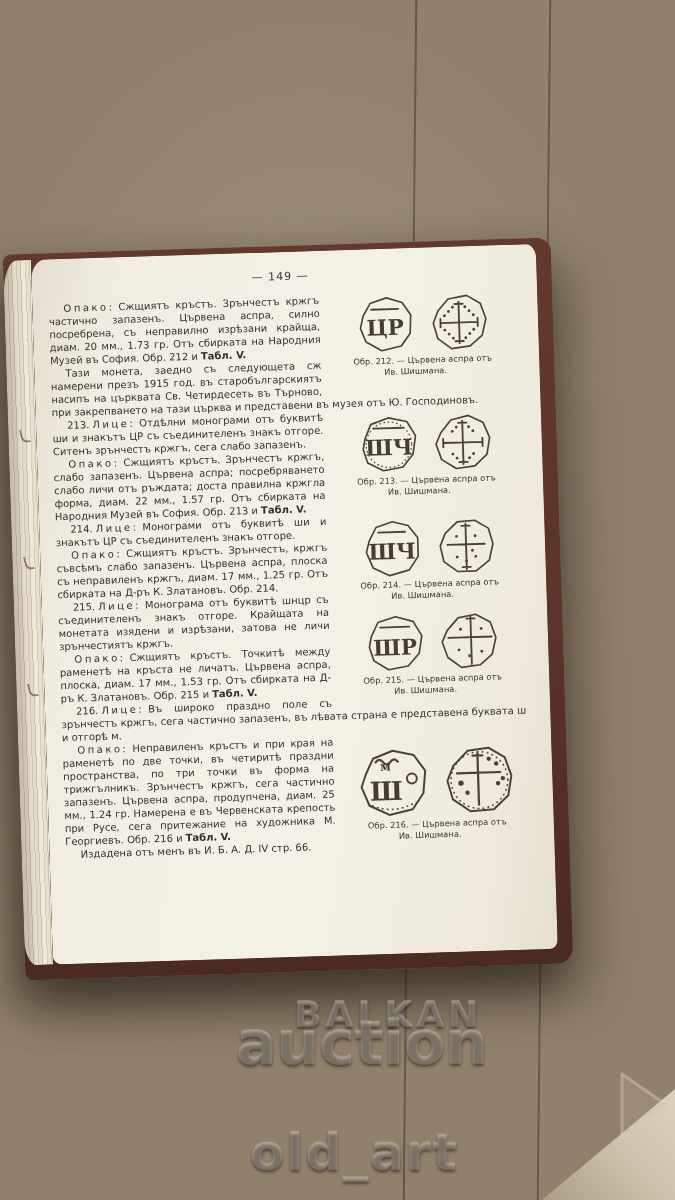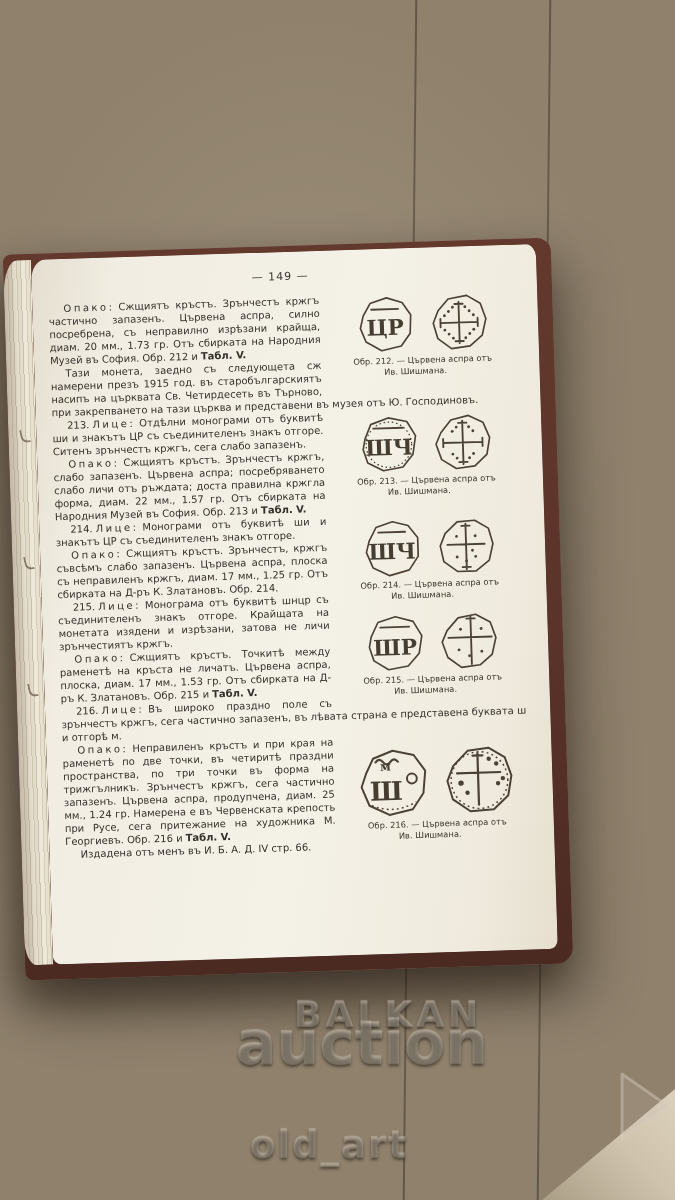--- a/index.html
+++ b/index.html
@@ -92,21 +92,21 @@
   }
   
   .wm{
     position:absolute;font-weight:bold;white-space:nowrap;
     color:rgba(190,180,164,0.30);
     text-shadow:0 2px 3px rgba(28,21,14,0.55), 0 -1px 1px rgba(255,250,240,0.30);
     z-index:2;
   }
   .wm-balkan{left:246px;top:994px;font-size:36px;letter-spacing:4px;margin-left:48px;}
   .wm-auction{left:236px;top:1012px;font-size:60px;letter-spacing:0px;line-height:1.05;}
-  .wm-oldart{left:250px;top:1124px;font-size:37px;letter-spacing:2px;}
+  .wm-oldart{left:250px;top:1124px;font-size:50px;letter-spacing:2px;}
   .wm-arrow{position:absolute;left:616px;top:1068px;z-index:4;}
   
   .corner-object{
     position:absolute;right:0;bottom:0;width:140px;height:118px;z-index:3;
     clip-path:polygon(100% 6%, 100% 100%, 5% 100%);
     background:linear-gradient(225deg,#ddd2bd 0%,#cfc3ad 45%,#a99c85 100%);
   }
 </style>
 </head>
 <body>

